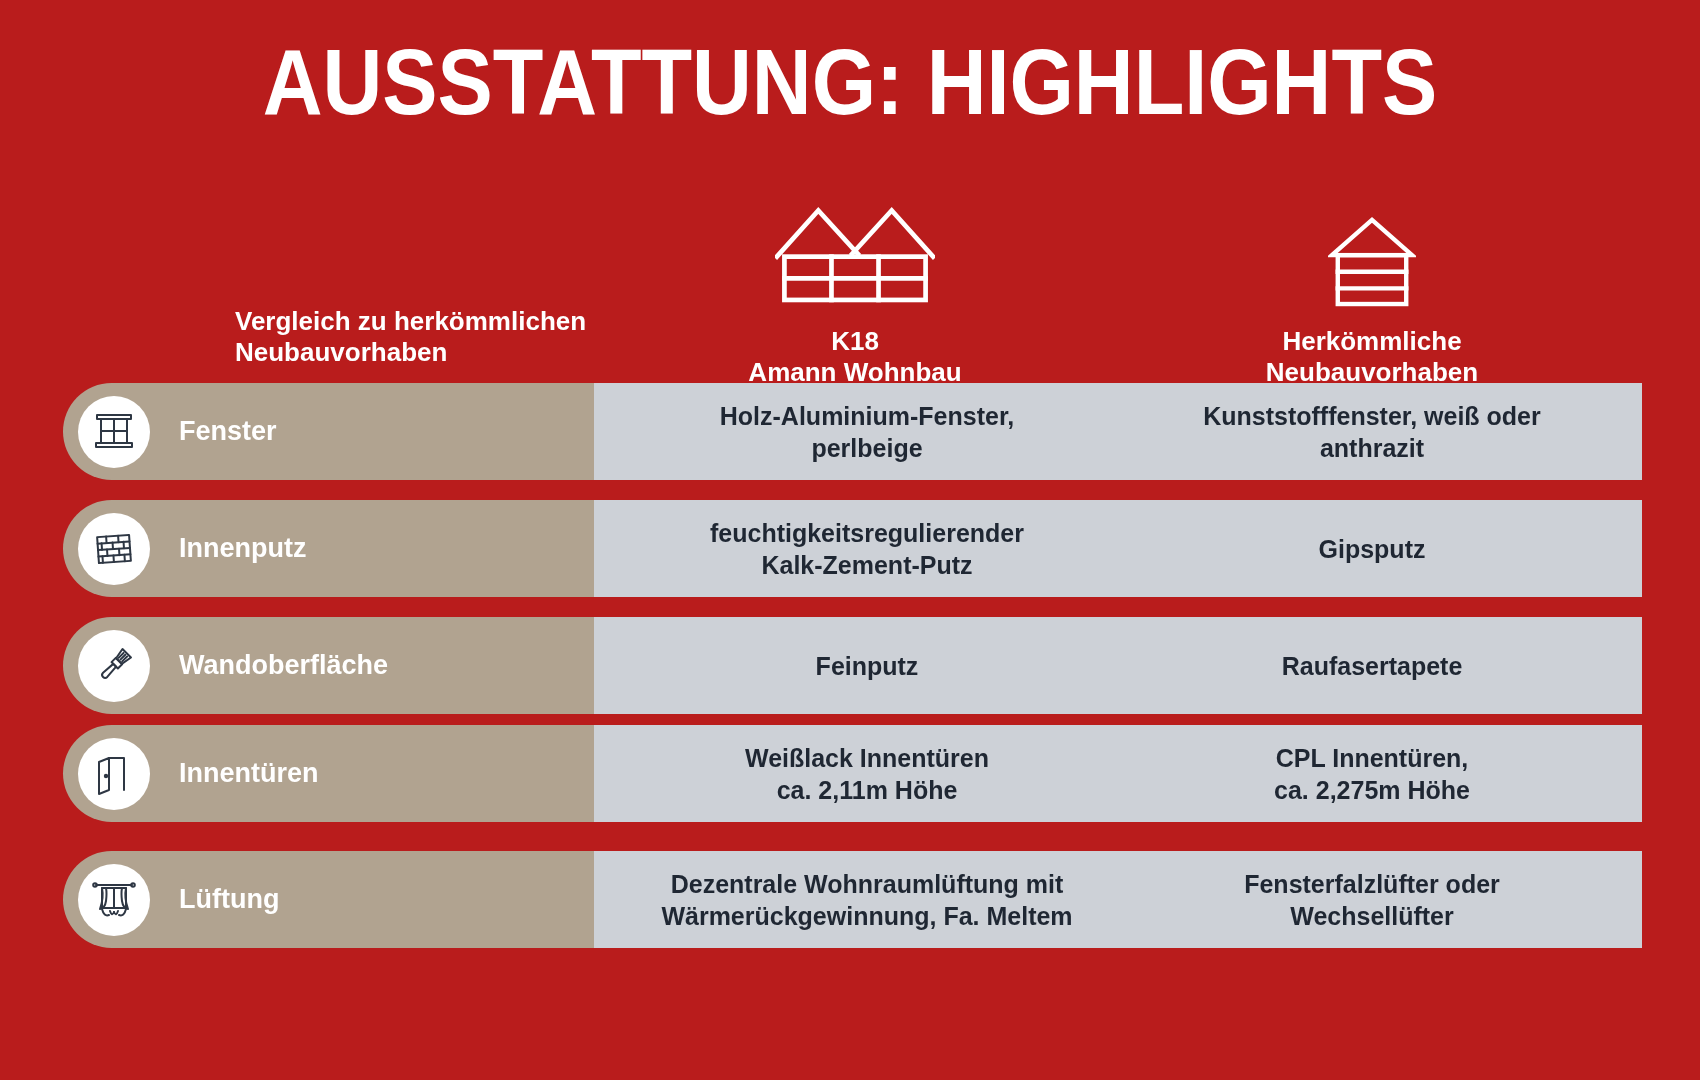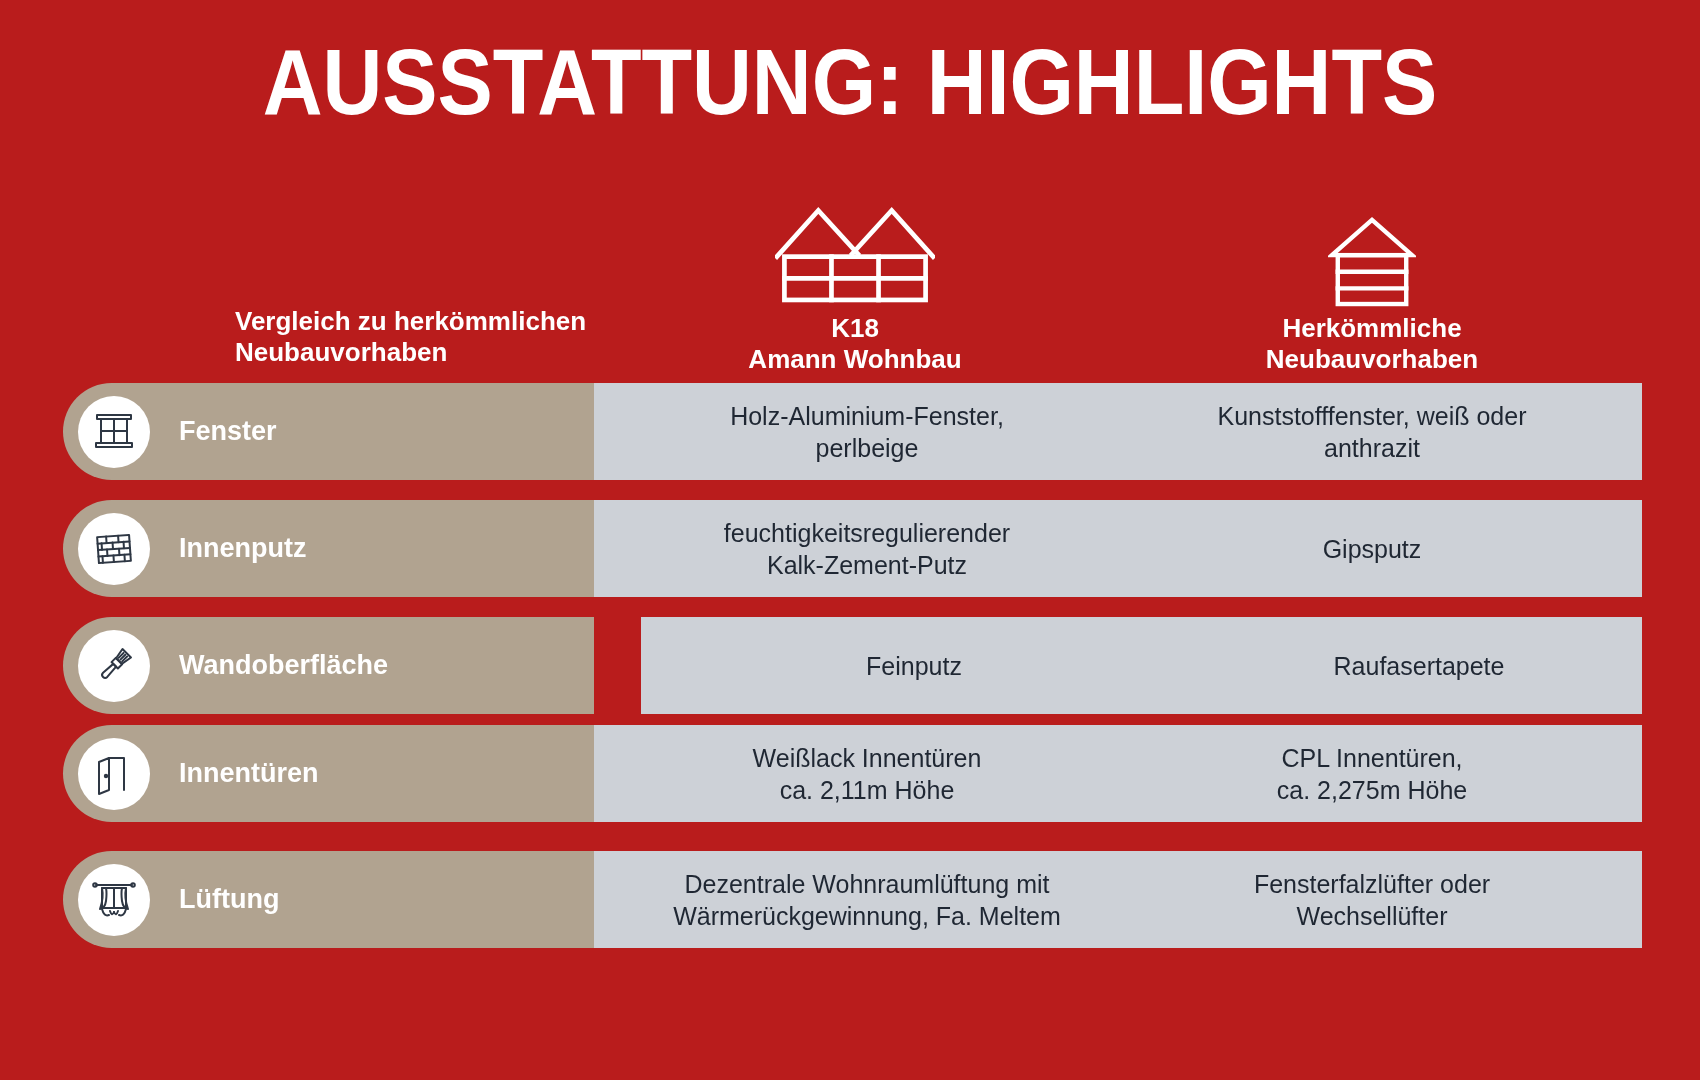--- a/index.html
+++ b/index.html
@@ -19,21 +19,21 @@
   
   .compare-header {
     position:absolute; left:195px; top:306px; width:420px;
     color:#ffffff; font-size:26px; font-weight:700; line-height:31px;
     white-space:pre-line;
     margin-left:40px;
   }
   .col-header { position:absolute; display:flex; flex-direction:column; align-items:center; }
   .col-header .house { flex:0 0 auto; }
   .col-header .col-title {
-    margin-top:6px; color:#ffffff; text-align:center;
+    margin-top:19px; color:#ffffff; text-align:center;
     font-size:26px; font-weight:700; line-height:31px; white-space:pre-line;
   }
   .col-header.k18 { left:690px; top:195px; width:330px; }
   .col-header.conventional { left:1207px; top:216px; width:330px;justify-content:space-between; }
 
   
   .row { position:absolute; left:63px; width:1579px; height:97px; display:flex; }
   .row-label {
     width:531px; flex:0 0 531px; background:#b1a390;
     border-radius:48.5px 0 0 48.5px;
@@ -47,21 +47,21 @@
   .icon-circle svg { width:48px; height:48px; }
   .label-text {
     margin-left:29px; color:#ffffff;
     font-size:27px; font-weight:700;
   }
   .row-values { flex:1; background:#cdd1d7; position:relative; }
   .cell {
     position:absolute; top:0; height:100%;
     display:flex; align-items:center; justify-content:center;
     text-align:center; white-space:pre-line;
-    color:#1f2733; font-size:25px; font-weight:400; line-height:32px;
+    color:#1f2733; font-size:25px; font-weight:700; line-height:32px;
   }
   .cell.k18 { left:0; width:546px; }
   .cell.conventional { left:527px; width:502px; }
 
   .house polyline, .house polygon, .house rect, .house line {
     fill:none; stroke:#ffffff; stroke-width:5; stroke-linecap:square; stroke-miterlimit:10;
   }
   .house.small polyline, .house.small polygon, .house.small rect, .house.small line { stroke-width:4.5; }
   .rowicon { stroke:#2e3744; fill:none; stroke-width:2; stroke-linecap:round; stroke-linejoin:round; }
 </style>
@@ -144,21 +144,21 @@
       </div>
       <div class="label-text">Innenputz</div>
     </div>
     <div class="row-values">
       <div class="cell k18">feuchtigkeitsregulierender
 Kalk-Zement-Putz</div>
       <div class="cell conventional">Gipsputz</div>
     </div>
   </div>
 
-  <div class="row" style="top:617px;gap:47px;">
+  <div class="row" style="top:617px;">
     <div class="row-label">
       <div class="icon-circle">
         <svg viewBox="0 0 48 48" class="rowicon" aria-hidden="true">
           <g transform="rotate(45 24 24)">
             <path d="M18,6 L30,6 L28,17 L20,17 Z"></path>
             <line x1="21.5" y1="8" x2="21.5" y2="15"></line>
             <line x1="24" y1="8" x2="24" y2="15"></line>
             <line x1="26.5" y1="8" x2="26.5" y2="15"></line>
             <rect x="19.5" y="17" width="9" height="6"></rect>
             <path d="M22,23 h4 l1,13.5 a3,3 0 0 1 -6,0 Z"></path>

